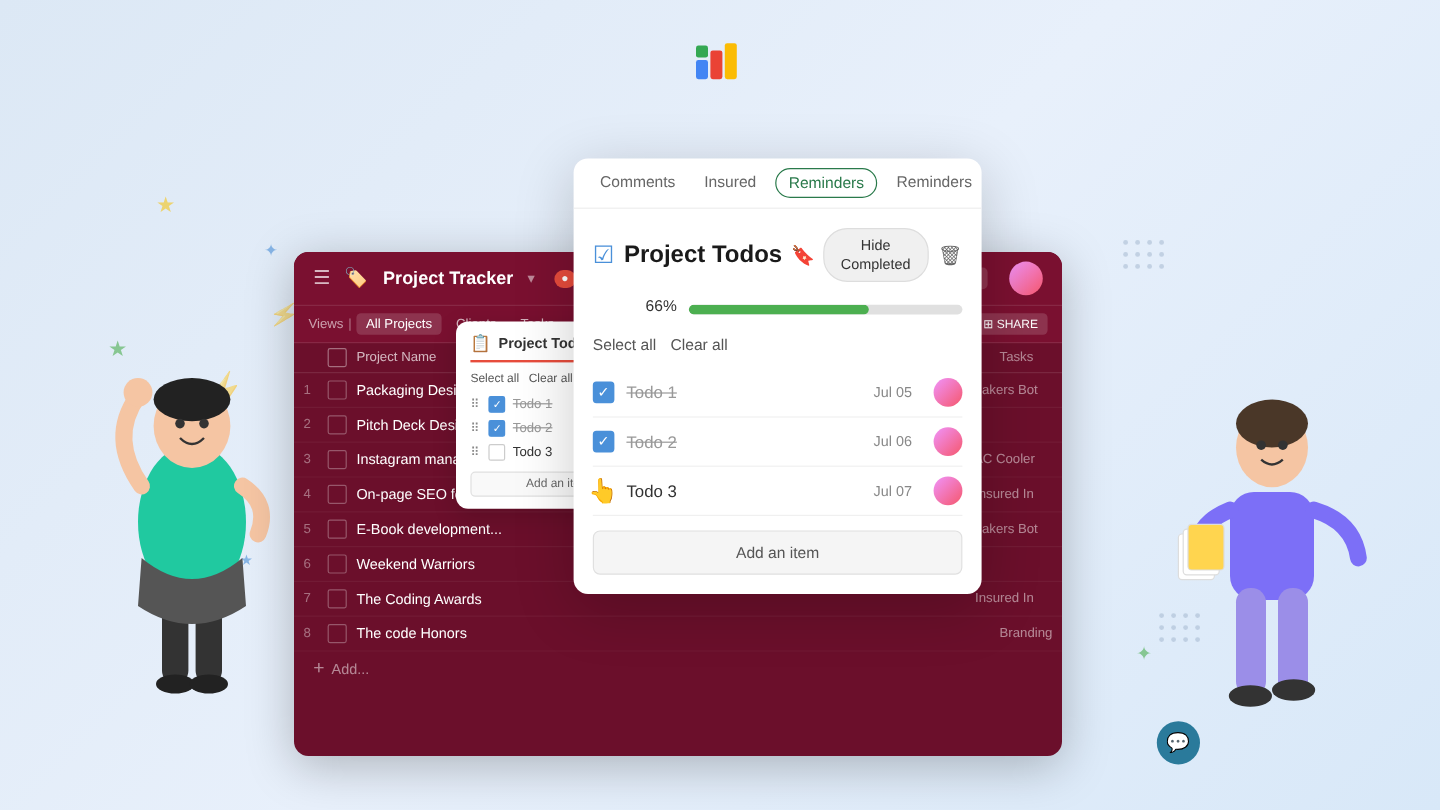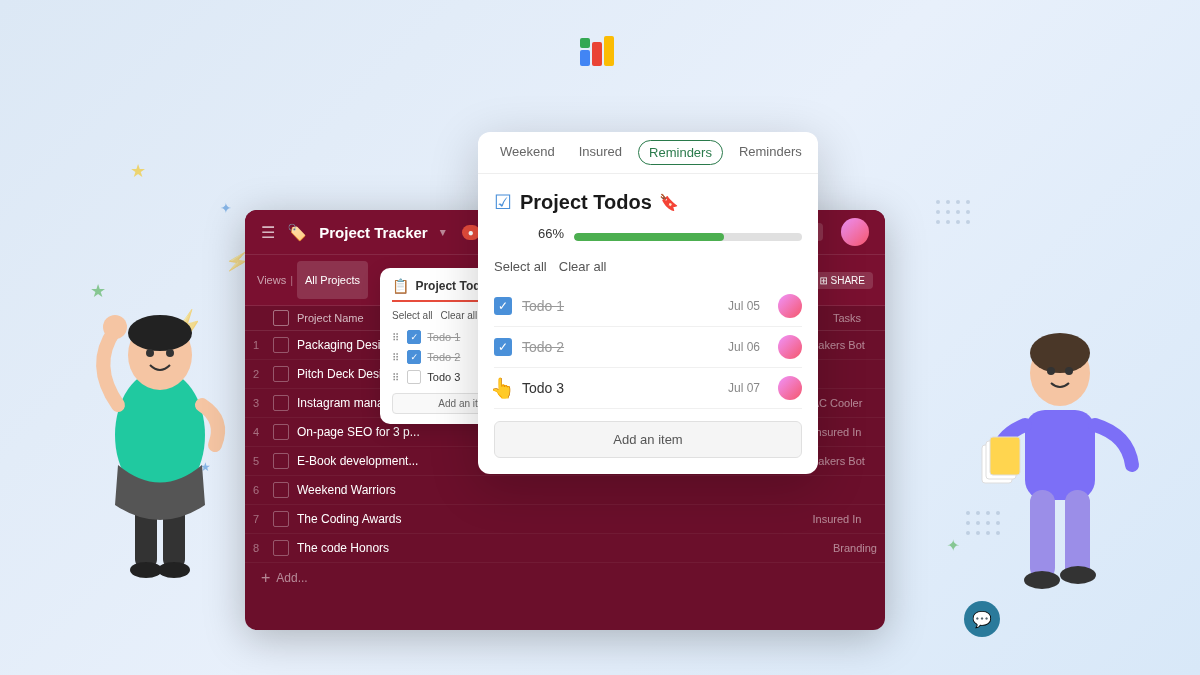--- a/index.html
+++ b/index.html
@@ -544,21 +544,21 @@
     <span style="color:rgba(255,255,255,0.5);font-size:12px;">▾</span>
     <span style="background:#e74c3c;color:white;font-size:10px;padding:2px 6px;border-radius:10px;margin-left:4px;">●</span>
     <div style="flex:1;"></div>
     <span style="background:rgba(255,255,255,0.15);color:white;font-size:11px;padding:3px 10px;border-radius:4px;cursor:pointer;">SHARE</span>
     <div style="width:28px;height:28px;border-radius:50%;background:linear-gradient(135deg,#f093fb,#f5576c);margin-left:6px;"></div>
   </div>
 
   <div style="display:flex;gap:4px;padding:6px 12px;background:#7a1030;border-bottom:1px solid rgba(255,255,255,0.1);align-items:center;">
     <span style="color:rgba(255,255,255,0.6);font-size:11px;">Views</span>
     <span style="color:rgba(255,255,255,0.4);font-size:11px;">|</span>
-    <span style="background:rgba(255,255,255,0.15);color:white;font-size:11px;padding:13px 8px;border-radius:4px;">All Projects</span>
+    <span style="background:rgba(255,255,255,0.15);color:white;font-size:11px;padding:3px 8px;border-radius:4px;">All Projects</span>
     <span style="color:rgba(255,255,255,0.7);font-size:11px;padding:3px 8px;cursor:pointer;">Clients</span>
     <span style="color:rgba(255,255,255,0.7);font-size:11px;padding:3px 8px;cursor:pointer;">Tasks</span>
     <span style="color:rgba(255,255,255,0.5);font-size:16px;cursor:pointer;padding:0 4px;">+</span>
     <div style="flex:1;"></div>
     <span style="background:rgba(255,255,255,0.15);color:white;font-size:10px;padding:3px 8px;border-radius:4px;cursor:pointer;">⊞ SHARE</span>
   </div>
 
   <div style="display:flex;align-items:center;padding:4px 8px;border-bottom:1px solid rgba(255,255,255,0.1);">
     <div style="width:20px;"></div>
     <div style="width:16px;height:16px;border:1.5px solid rgba(255,255,255,0.4);border-radius:2px;margin-right:8px;"></div>
@@ -646,33 +646,37 @@
     <span style="color:#888;font-size:10px;margin-right:2px;">⠿</span>
     <div class="small-checkbox"></div>
     <span class="small-todo-text">Todo 3</span>
   </div>
   <button class="small-add-btn">Add an item</button>
 </div>
 
 <div class="checklist-modal">
 
   <div class="modal-tabs">
-    <div class="modal-tab">Weekend</div>
+    <div class="modal-tab">Comments</div>
     <div class="modal-tab">Insured</div>
     <div class="modal-tab active">Reminders</div>
     <div class="modal-tab">Reminders</div>
   </div>
 
   <div class="modal-body">
     
     <div class="modal-title-row">
       <div class="modal-title-left">
         <span style="font-size:20px;color:#4a90d9;">☑</span>
         <span class="modal-title">Project Todos</span>
         <span class="bookmark-icon">🔖</span>
+      </div>
+      <div class="modal-title-right">
+        <button class="hide-completed-btn">Hide<br>Completed</button>
+        <span class="trash-icon">🗑</span>
       </div>
     </div>
 
     
     <div class="progress-section">
       <div style="display:flex;align-items:center;gap:10px;margin-left:44px;">
         <span class="progress-label">66%</span>
         <div class="progress-bar-bg" style="flex:1;">
           <div class="progress-bar-fill" style="width:66%;"></div>
         </div>

